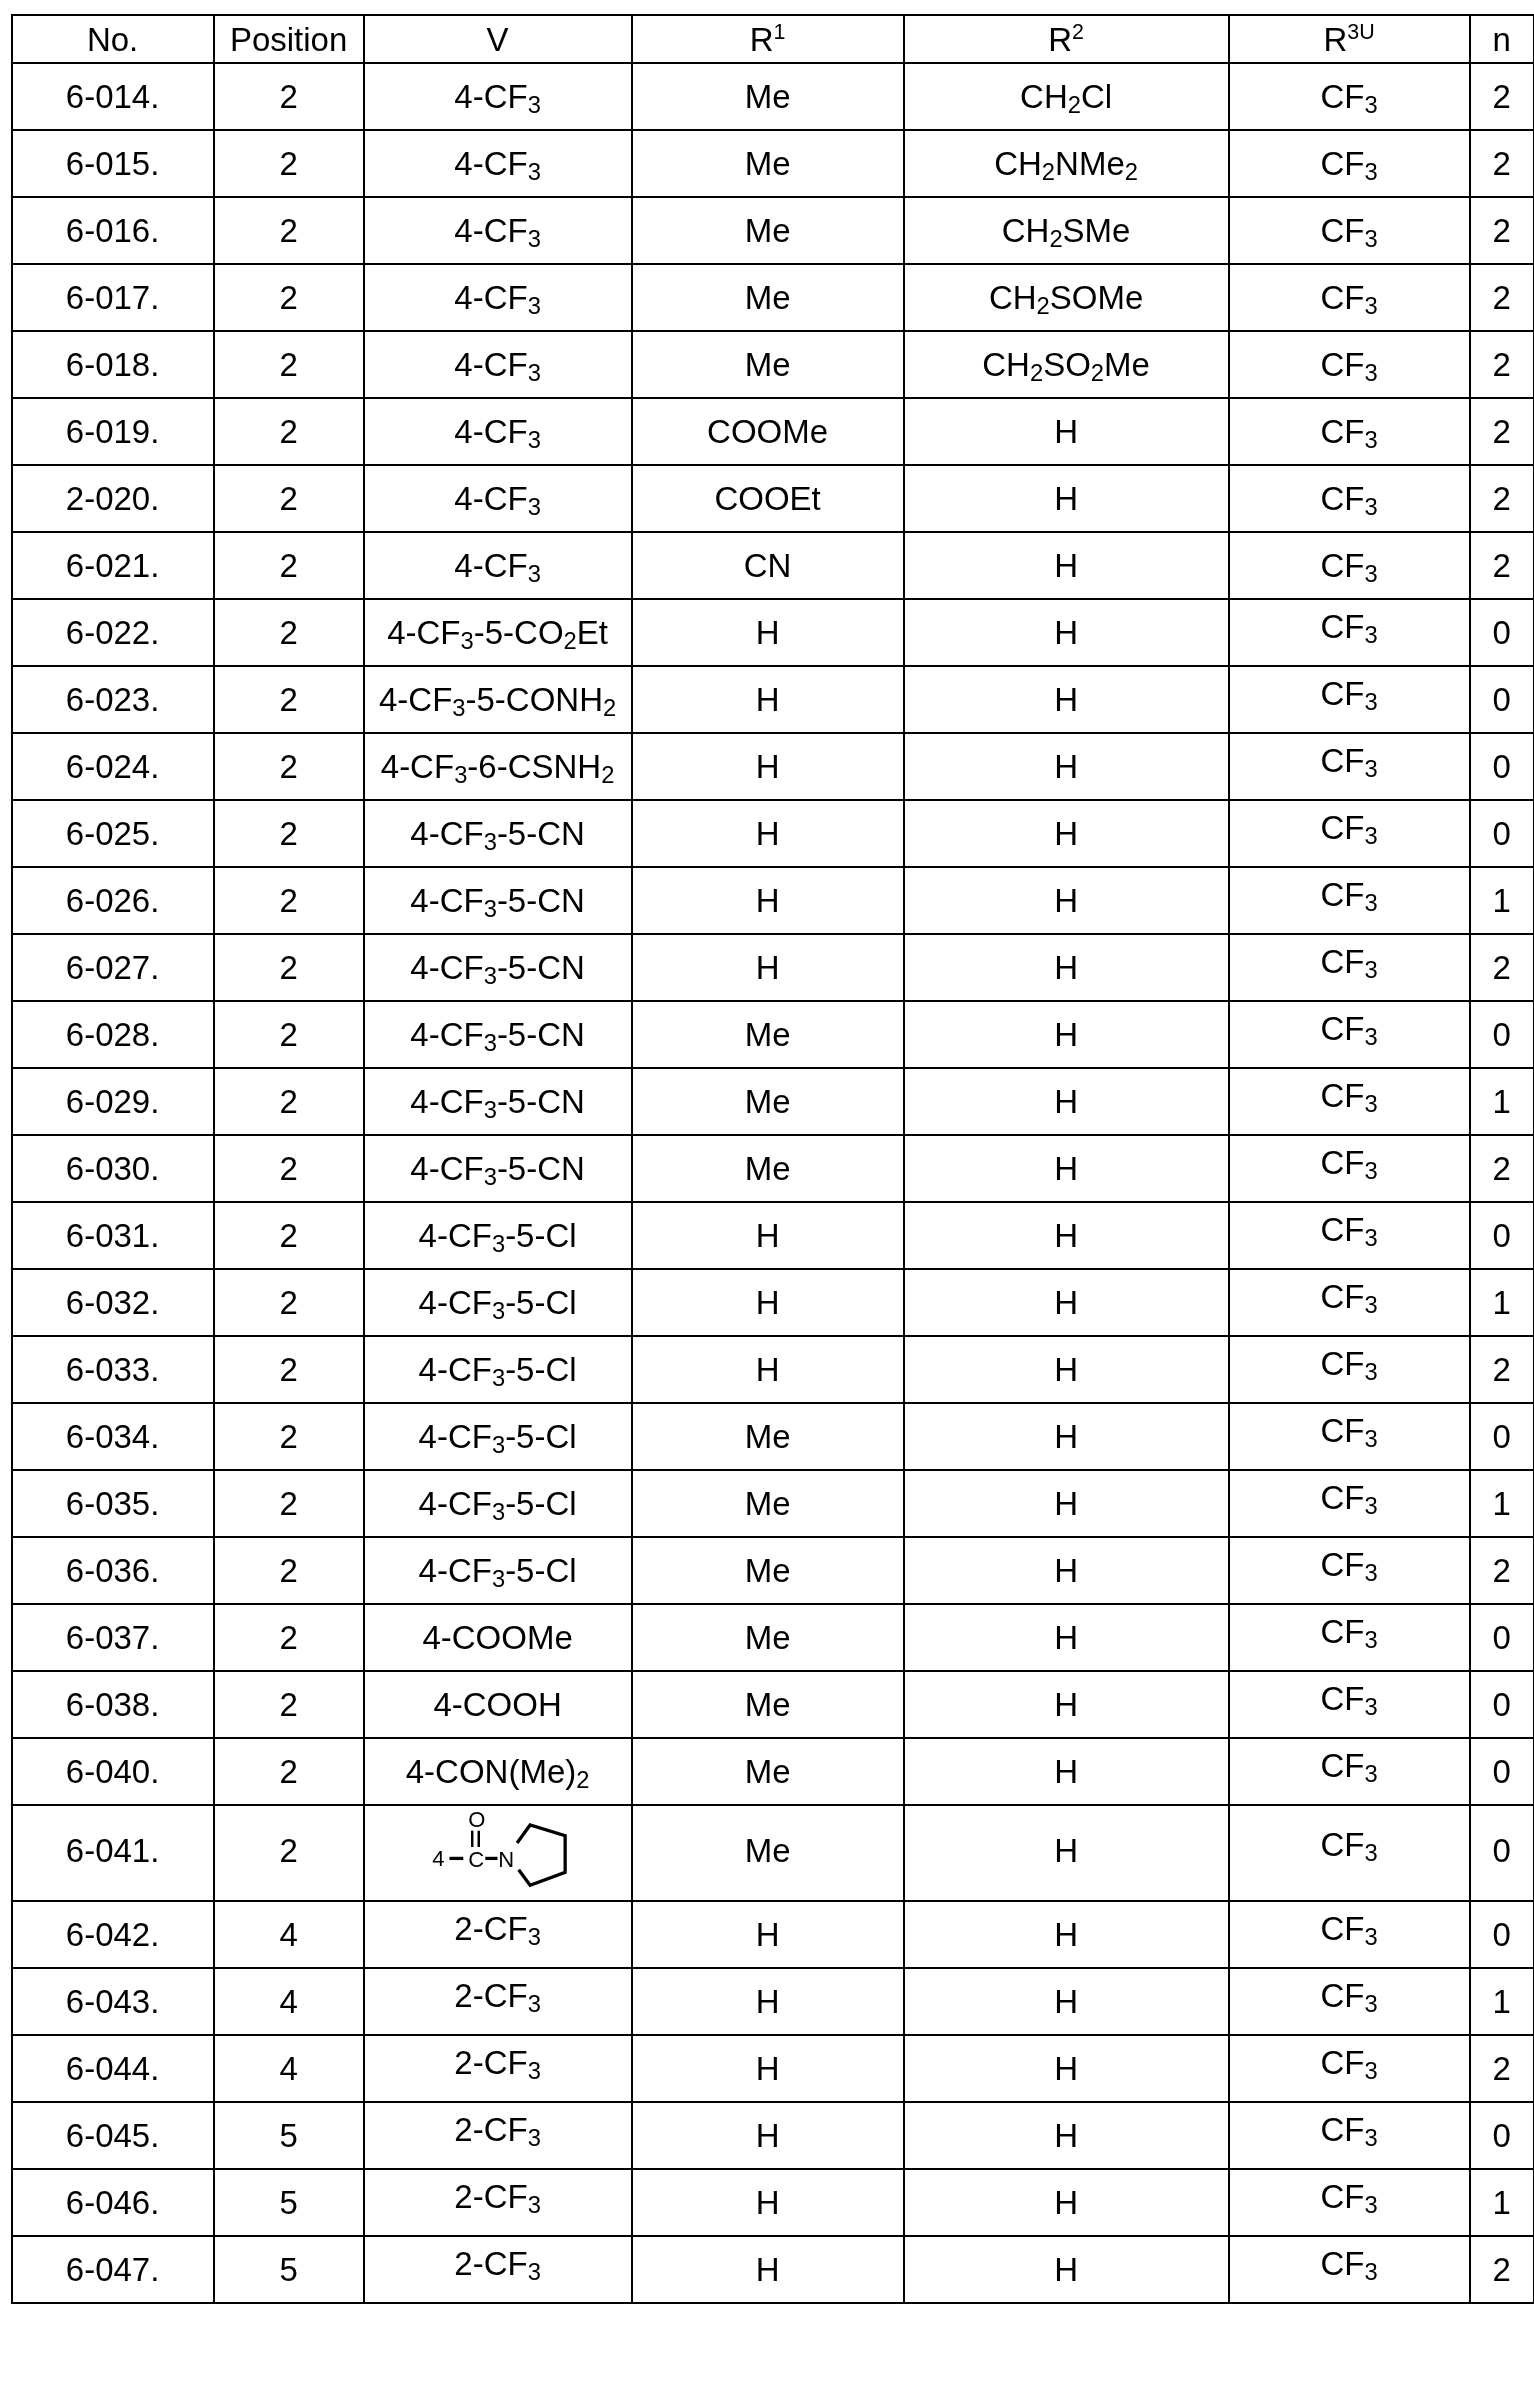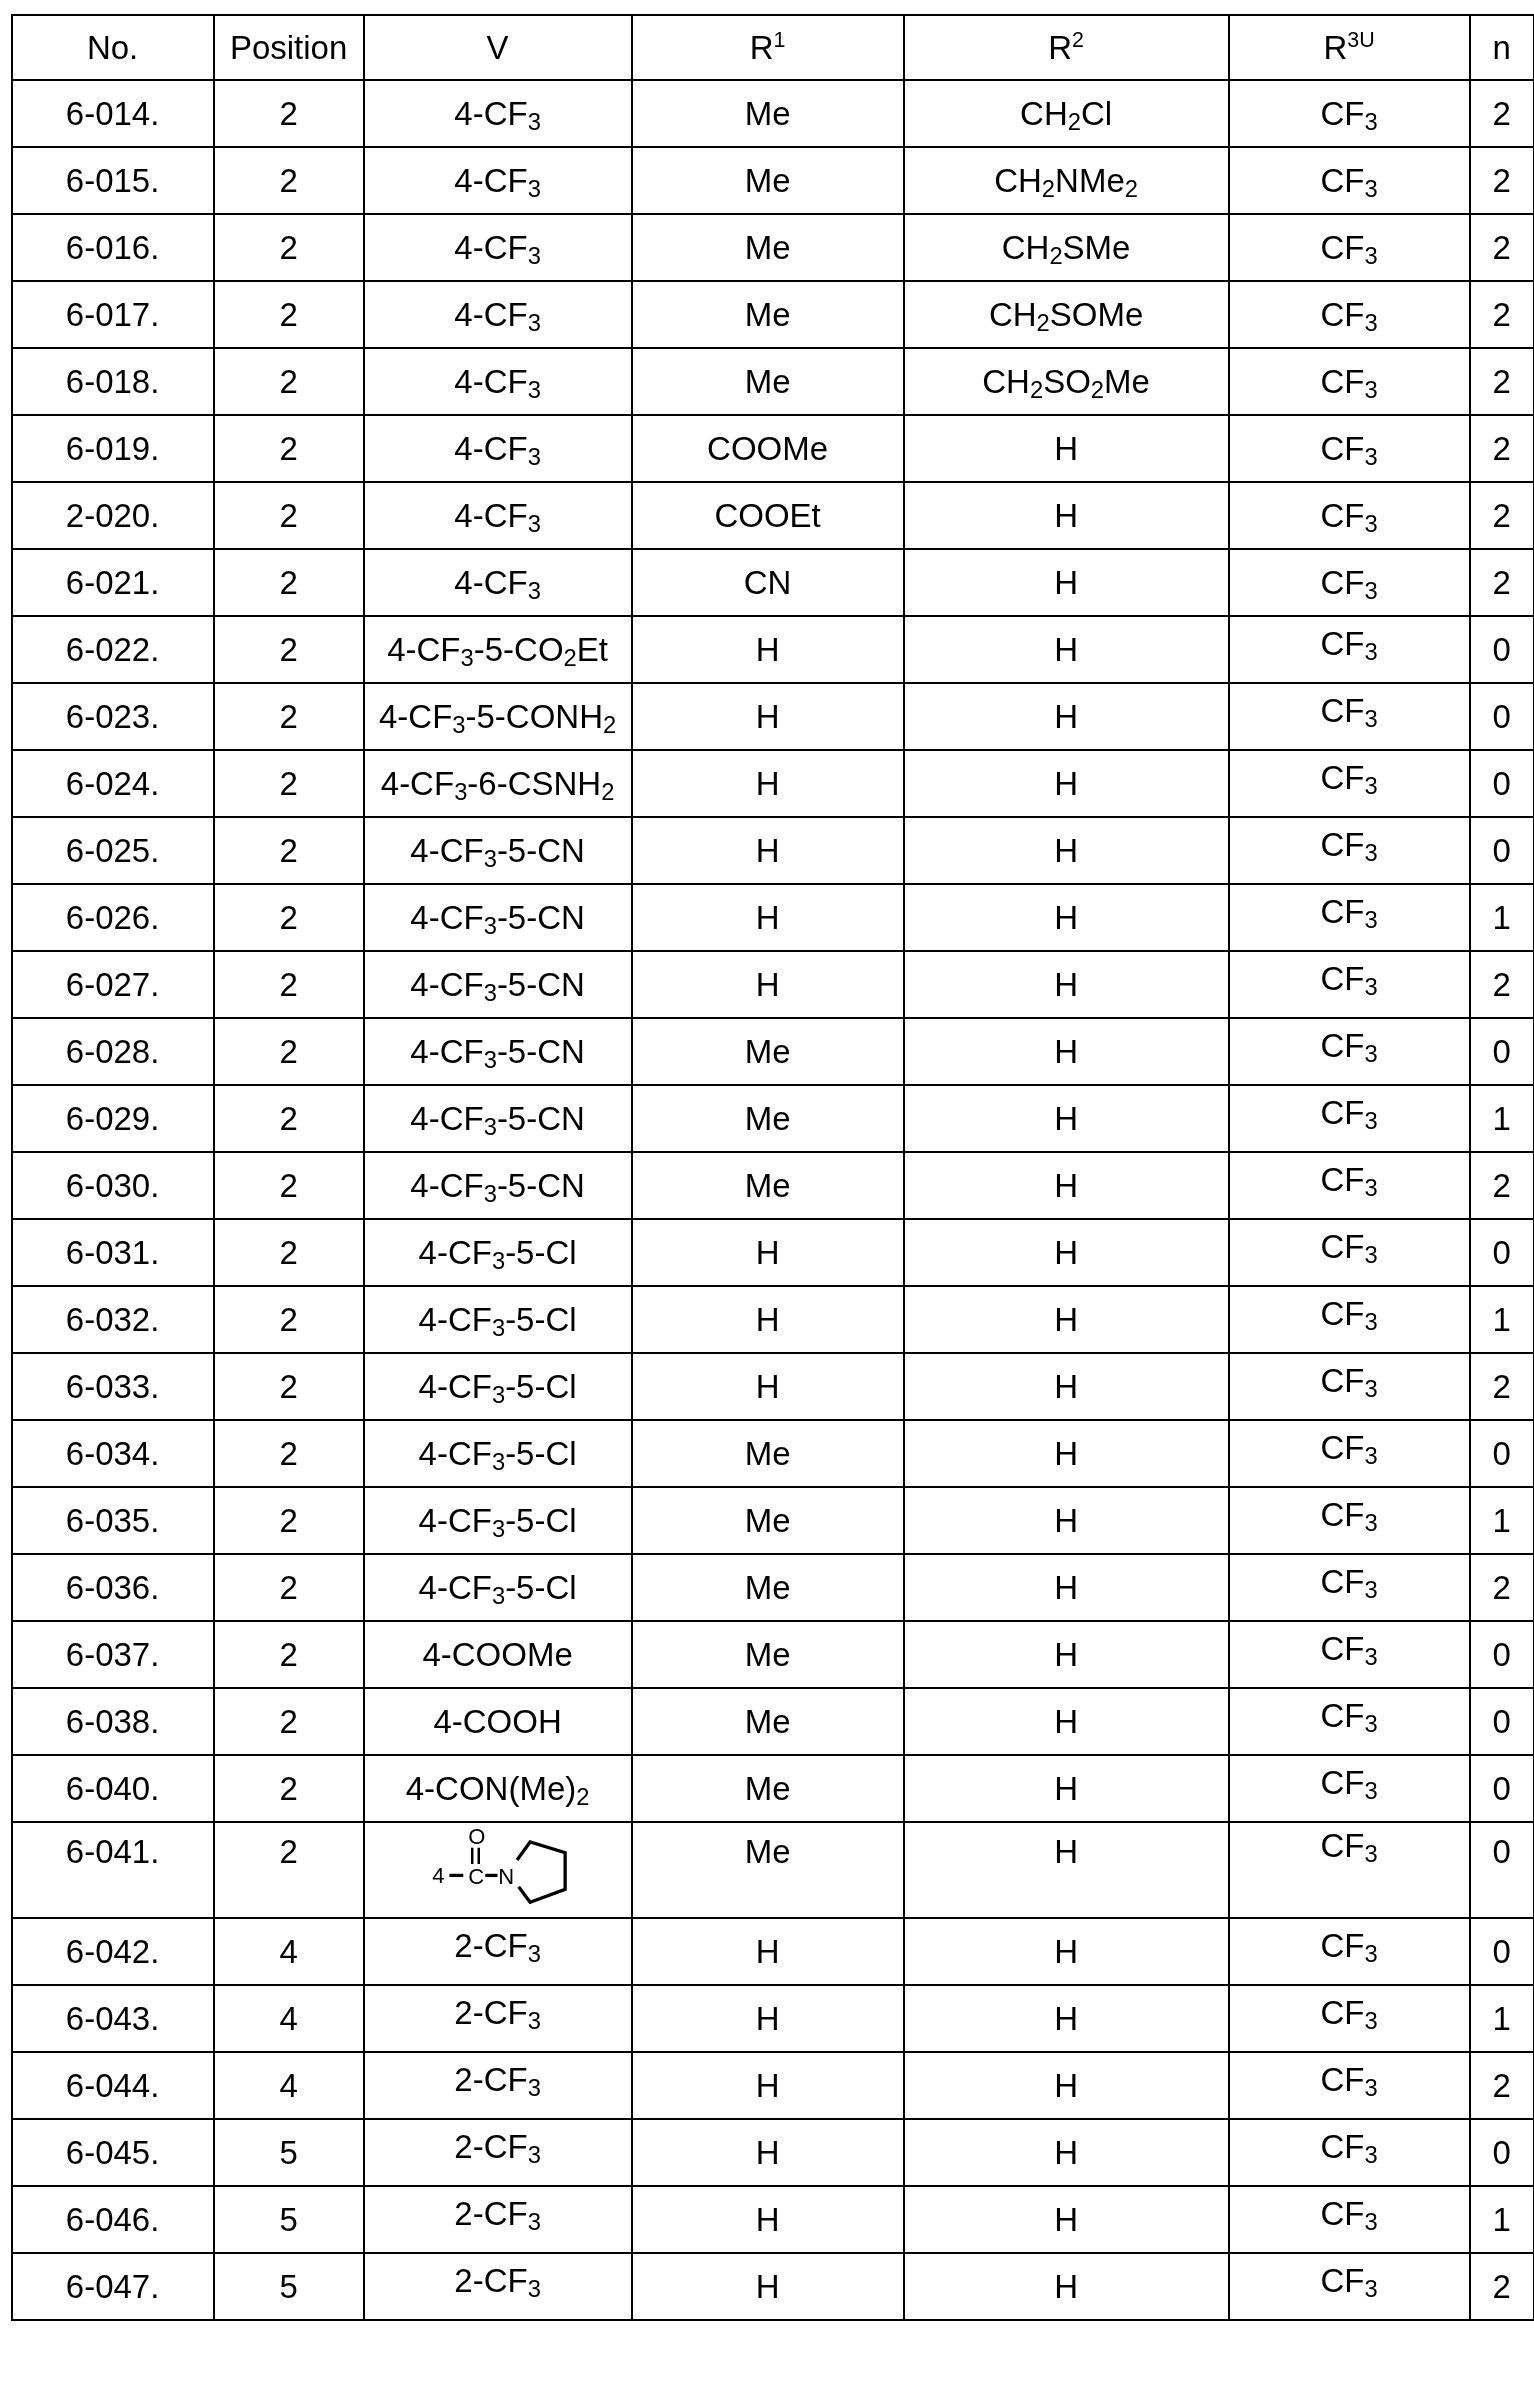--- a/index.html
+++ b/index.html
@@ -8,24 +8,24 @@
   table.compounds {
     position: absolute; left: 10.6px; top: 14px;
     border-collapse: collapse; table-layout: fixed;
     width: 1522px;
   }
   table.compounds td, table.compounds th {
     border: 2.4px solid #000; padding: 0; text-align: center;
     font-size: 33px; font-weight: normal; line-height: 1;
     vertical-align: middle; box-sizing: border-box;
   }
-  table.compounds th { height: 65px; }
+  table.compounds th { height: 48px; }
   table.compounds td { height: 67px; }
   tr.tall td { height: 96px; vertical-align: top; }
-  tr.tall td .cell-inner { padding-top: 12px; display: block; }
+  tr.tall td .cell-inner { padding-top: 28px; display: block; }
   .sub { font-size: 0.72em; vertical-align: -0.22em; line-height: 0; }
   .sup { font-size: 0.65em; vertical-align: 0.55em; line-height: 0; }
   .raised { position: relative; top: -6.5px; }
   col.c-no { width: 202px; }
   col.c-pos { width: 150px; }
   col.c-v { width: 268px; }
   col.c-r1 { width: 272px; }
   col.c-r2 { width: 325px; }
   col.c-r3 { width: 241px; }
   col.c-n { width: 64px; }

